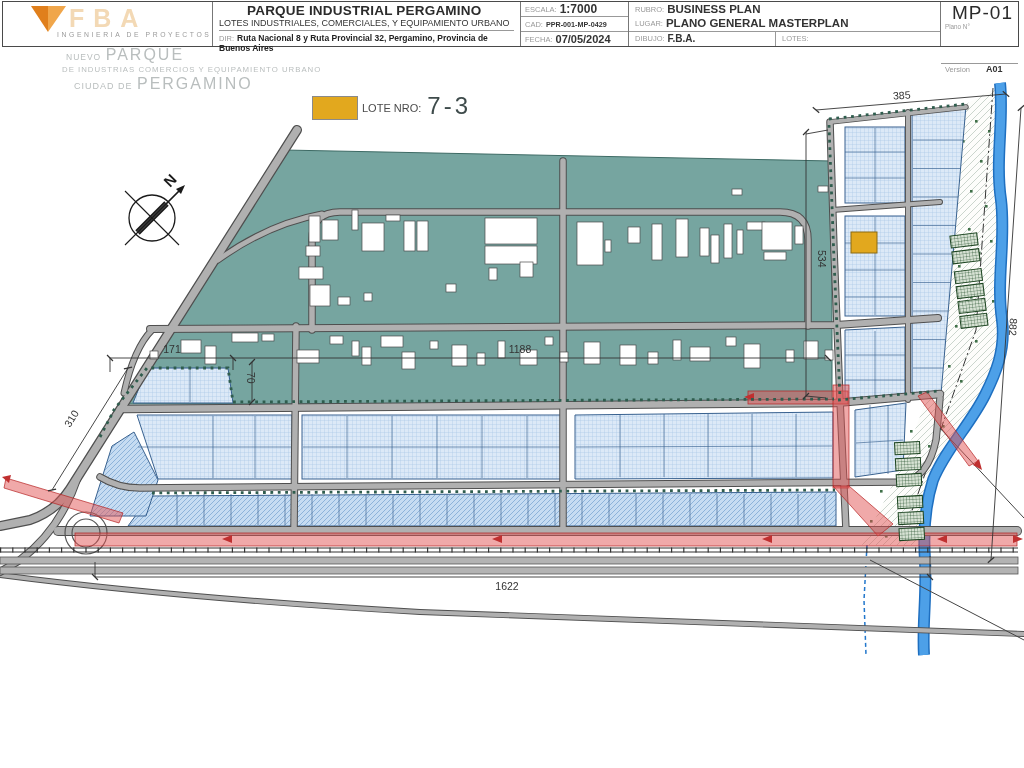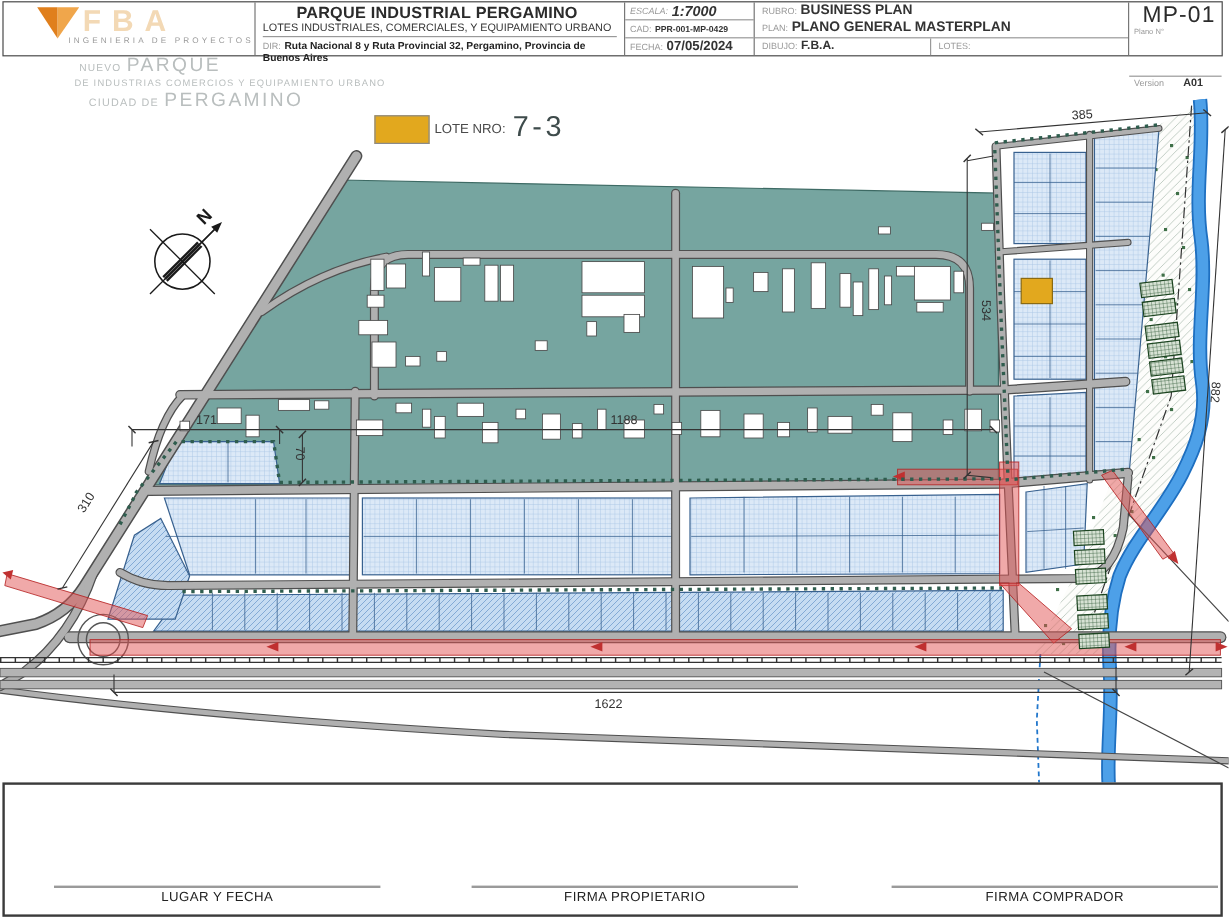--- a/index.html
+++ b/index.html
@@ -16,21 +16,21 @@
   .logo-ghost{position:absolute;left:66px;top:2px;font-size:25px;font-weight:bold;
               letter-spacing:9px;color:#F3D9B5;}
   .logo-tag{position:absolute;left:54px;top:29px;font-size:6.8px;letter-spacing:2.6px;color:#9a9a9a;}
   .cell-proj{width:308px;padding:1px 6px;}
   .proj-title{font-size:13.5px;font-weight:bold;color:#2b2b2b;letter-spacing:.2px;line-height:15px;margin-left:28px;}
   .proj-sub{font-size:9px;color:#333;line-height:10px;}
   .proj-dir{border-top:1px solid #999;margin-top:2px;padding-top:2px;font-size:8.5px;font-weight:bold;color:#222;}
   .lbl{color:#999;font-weight:normal;font-size:7.5px;margin-right:3px;}
   .cell-meta{width:108px;display:flex;flex-direction:column;}
   .meta-row{flex:1;display:flex;align-items:center;padding:0 4px;border-top:1px solid #999;}
-  .meta-row:first-child{border-top:none;font-style:italic;}
+  .meta-row:first-child{border-top:none;}
   .v-escala{font-size:12px;font-weight:bold;}
   .v-cad{font-size:7.2px;font-weight:bold;}
   .v-fecha{font-size:11px;font-weight:bold;text-align:center;}
   .cell-plan{width:312px;display:flex;flex-direction:column;}
   .plan-row{flex:1;display:flex;align-items:center;padding:0 6px;}
   .plan-row.r3{border-top:1px solid #999;padding:0;}
   .v-rubro,.v-plano{font-size:11.5px;font-weight:bold;}
   .v-dibujo{font-size:10px;font-weight:bold;}
   .sub-dibujo{flex:0 0 146px;display:flex;align-items:center;padding:0 6px;height:100%;box-sizing:border-box;}
   .sub-nota{flex:1;display:flex;align-items:center;border-left:1px solid #999;padding:0 6px;height:100%;box-sizing:border-box;}
@@ -112,21 +112,21 @@
           <span class="lbl">FECHA:</span>
           <span class="v-fecha">07/05/2024</span>
         </div>
     </div>
     <div class="tb-cell cell-plan">
       <div class="plan-row">
           <span class="lbl">RUBRO:</span>
           <span class="v-rubro">BUSINESS PLAN</span>
         </div>
       <div class="plan-row">
-          <span class="lbl">PLAN:</span>
+          <span class="lbl">LUGAR:</span>
           <span class="v-plano">PLANO GENERAL MASTERPLAN</span>
         </div>
       <div class="plan-row r3">
         <div class="sub-dibujo">
             <span class="lbl">DIBUJO:</span>
             <span class="v-dibujo">F.B.A.</span>
           </div>
         <div class="sub-nota">
             <span class="lbl">LOTES:</span>
           </div>
@@ -513,27 +513,13 @@
       <line x1="-27" y1="27" x2="27" y2="-27" stroke="#1a1a1a" stroke-width="1.1"></line>
       <line x1="-16" y1="13" x2="13" y2="-16" stroke="#1a1a1a" stroke-width="2"></line>
       <line x1="-13" y1="16" x2="16" y2="-13" stroke="#1a1a1a" stroke-width="2"></line>
       <line x1="-14.5" y1="14.5" x2="14.5" y2="-14.5" stroke="#1a1a1a" stroke-width="2"></line>
       <line x1="14" y1="-14" x2="29" y2="-29" stroke="#1a1a1a" stroke-width="1.2"></line>
       <polygon points="33,-33 24,-29 29,-24" fill="#1a1a1a"></polygon>
       <text x="18" y="-30" font-size="15" font-weight="bold" fill="#1a1a1a" transform="rotate(-45 18 -30)" font-family="Liberation Sans, sans-serif">N</text>
     </g>
   </svg>
 
-  <div class="sigbox">
-    <div class="sig sig1">
-      <div class="sig-line"></div>
-      <div class="sig-label">LUGAR Y FECHA</div>
-    </div>
-    <div class="sig sig2">
-      <div class="sig-line"></div>
-      <div class="sig-label">FIRMA PROPIETARIO</div>
-    </div>
-    <div class="sig sig3">
-      <div class="sig-line"></div>
-      <div class="sig-label">FIRMA COMPRADOR</div>
-    </div>
-  </div>
 </div>
 
 </body></html>

